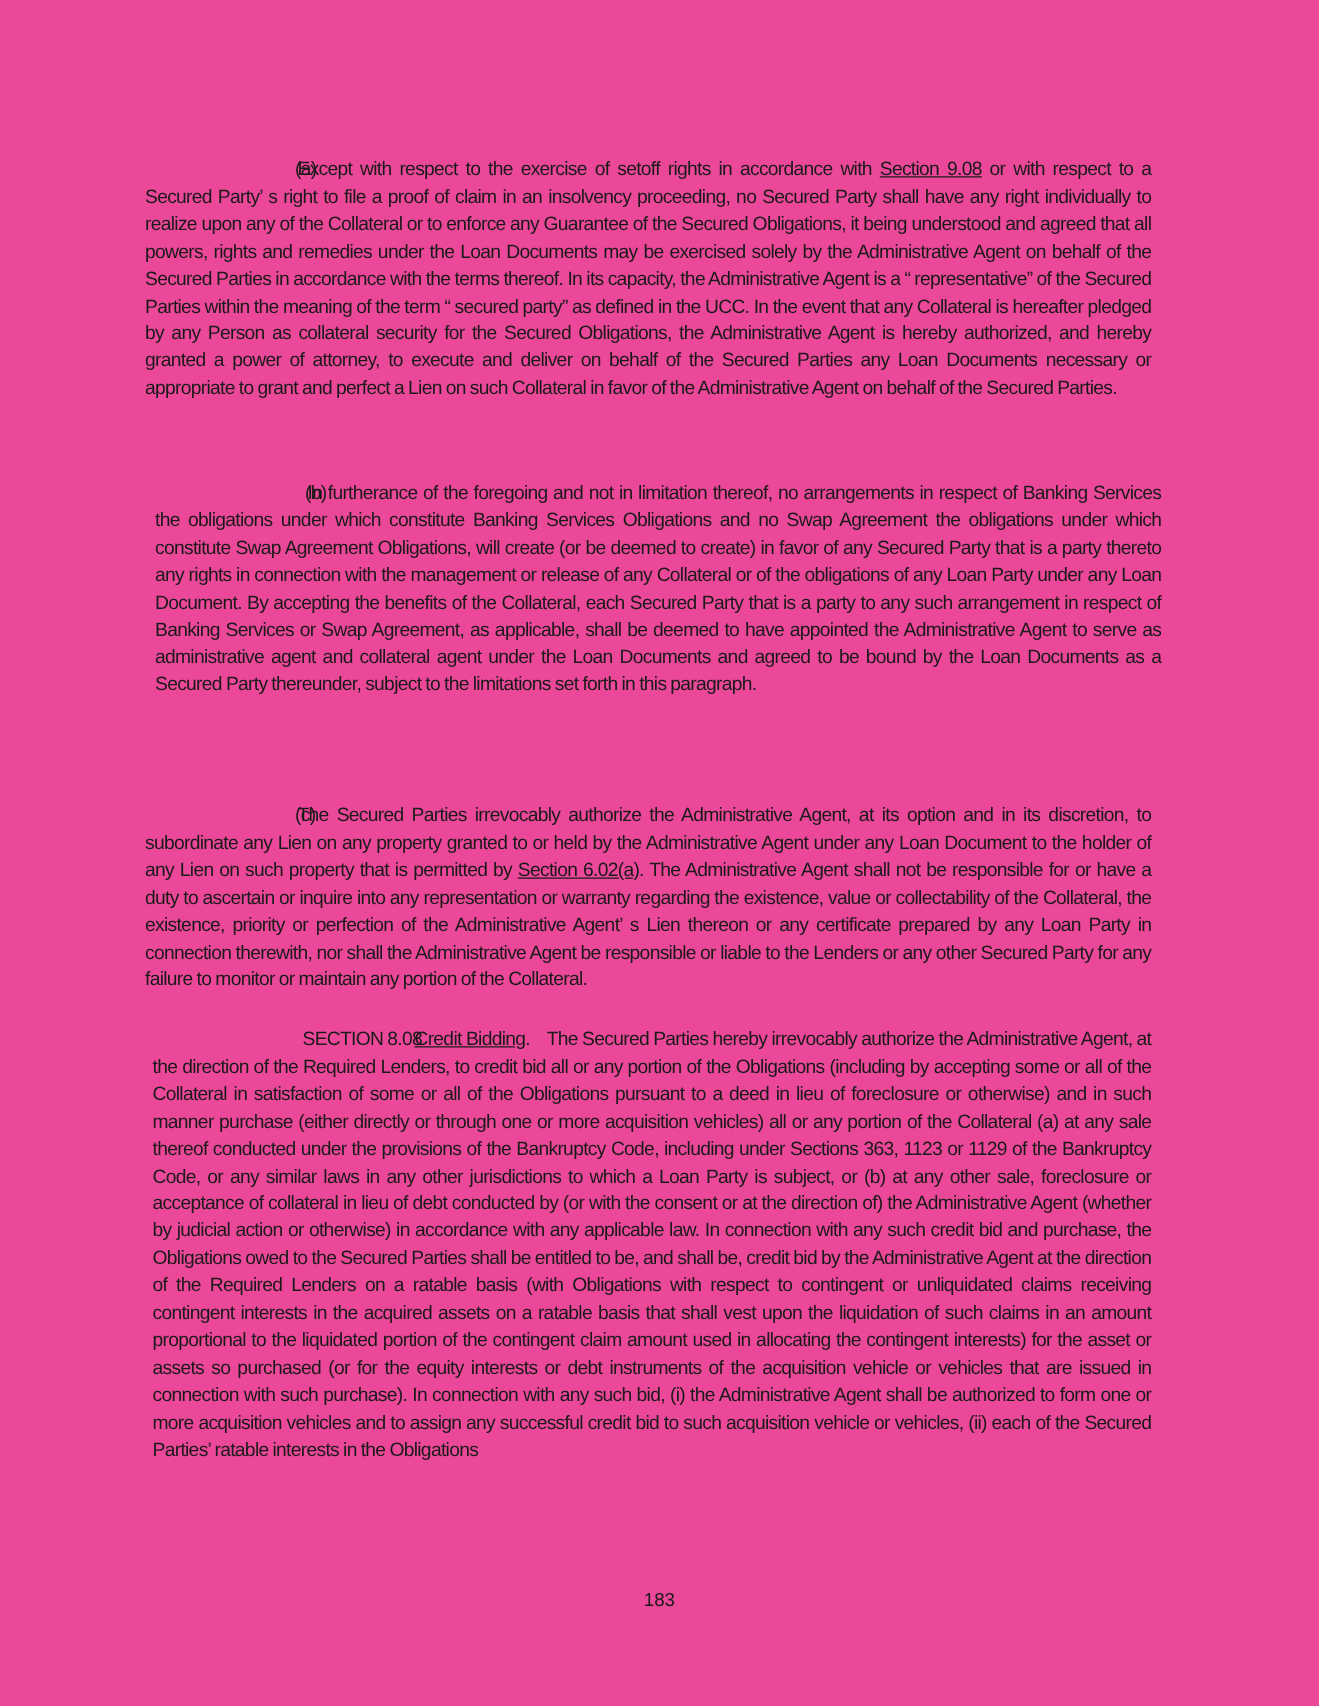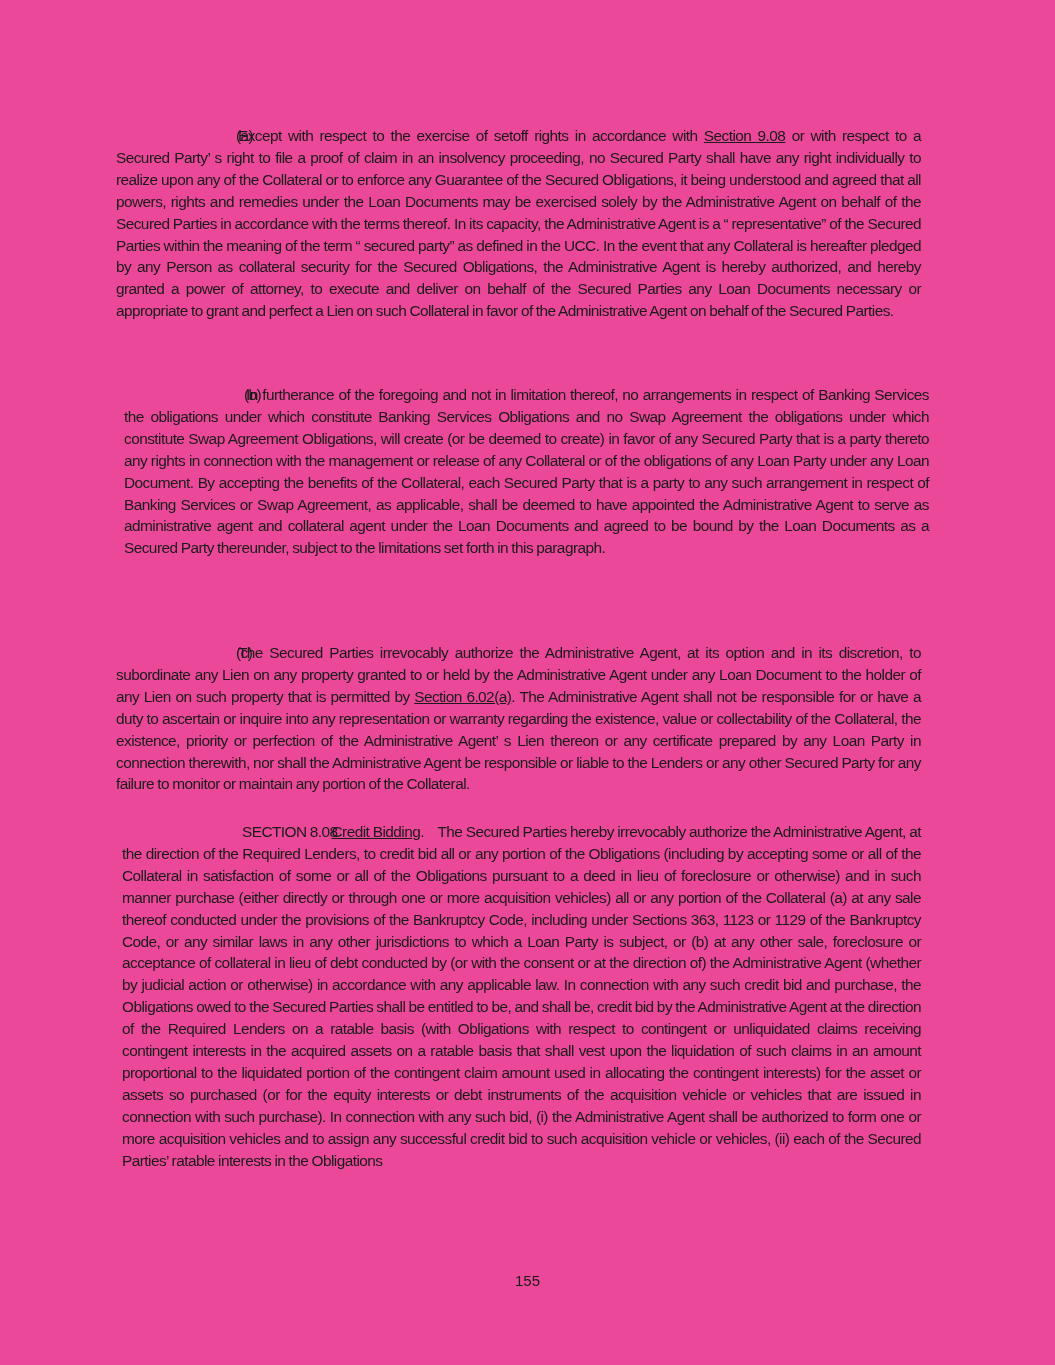--- a/index.html
+++ b/index.html
@@ -46,14 +46,14 @@
   </div>
 
   <div class="para para-c">
     <span class="first"><span class="label">(c)</span><span>The Secured Parties irrevocably authorize the Administrative Agent, at its option and in its discretion, to subordinate any Lien on any property granted to or held by the Administrative Agent under any Loan Document to the holder of any Lien on such property that is permitted by </span><span class="u">Section 6.02(a)</span><span>. The Administrative Agent shall not be responsible for or have a duty to ascertain or inquire into any representation or warranty regarding the existence, value or collectability of the Collateral, the existence, priority or perfection of the Administrative Agent’ s Lien thereon or any certificate prepared by any Loan Party in connection therewith, nor shall the Administrative Agent be responsible or liable to the Lenders or any other Secured Party for any failure to monitor or maintain any portion of the Collateral.</span></span>
   </div>
 
   <div class="para para-d">
     <span class="first"><span class="sec-num">SECTION 8.08</span><span class="u">Credit Bidding</span><span>.</span>&nbsp;&nbsp;&nbsp; <span>The Secured Parties hereby irrevocably authorize the Administrative Agent, at the direction of the Required Lenders, to credit bid all or any portion of the Obligations (including by accepting some or all of the Collateral in satisfaction of some or all of the Obligations pursuant to a deed in lieu of foreclosure or otherwise) and in such manner purchase (either directly or through one or more acquisition vehicles) all or any portion of the Collateral (a) at any sale thereof conducted under the provisions of the Bankruptcy Code, including under Sections 363, 1123 or 1129 of the Bankruptcy Code, or any similar laws in any other jurisdictions to which a Loan Party is subject, or (b) at any other sale, foreclosure or acceptance of collateral in lieu of debt conducted by (or with the consent or at the direction of) the Administrative Agent (whether by judicial action or otherwise) in accordance with any applicable law. In connection with any such credit bid and purchase, the Obligations owed to the Secured Parties shall be entitled to be, and shall be, credit bid by the Administrative Agent at the direction of the Required Lenders on a ratable basis (with Obligations with respect to contingent or unliquidated claims receiving contingent interests in the acquired assets on a ratable basis that shall vest upon the liquidation of such claims in an amount proportional to the liquidated portion of the contingent claim amount used in allocating the contingent interests) for the asset or assets so purchased (or for the equity interests or debt instruments of the acquisition vehicle or vehicles that are issued in connection with such purchase). In connection with any such bid, (i) the Administrative Agent shall be authorized to form one or more acquisition vehicles and to assign any successful credit bid to such acquisition vehicle or vehicles, (ii) each of the Secured Parties’  ratable interests in the Obligations</span></span>
   </div>
 
-  <div class="page-num">155</div>
+  <div class="page-num">183</div>
 </div>
 
 </body></html>

